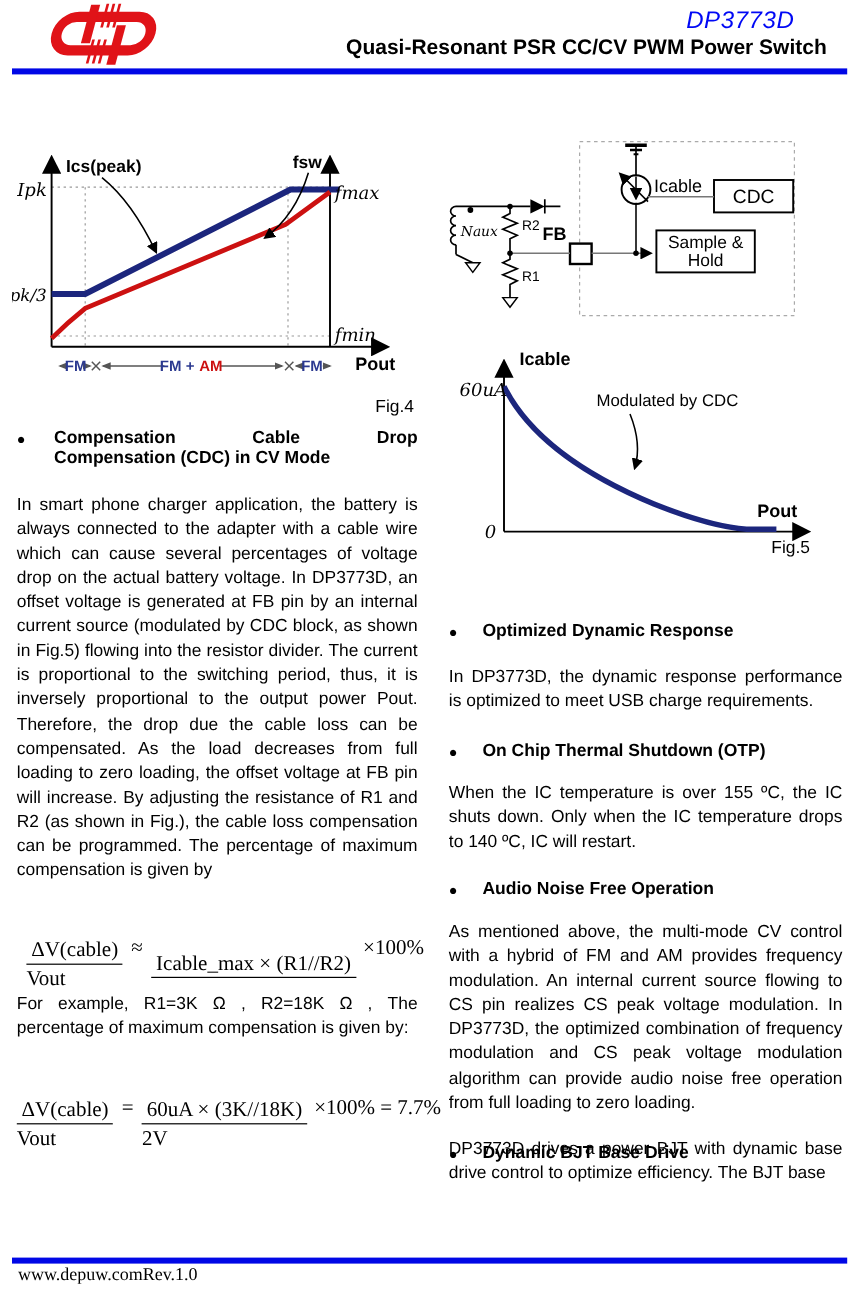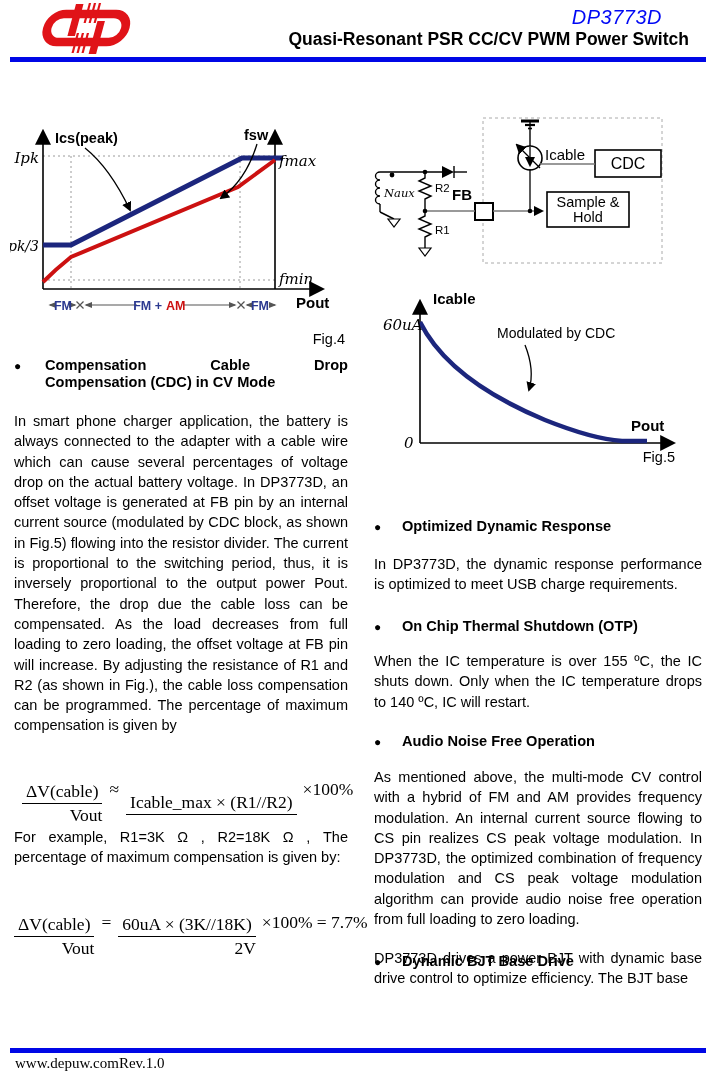--- a/index.html
+++ b/index.html
@@ -15,21 +15,21 @@
   .h-item{display:flex;font-weight:bold;font-size:14.6px;line-height:16.8px;}
   .h-item .bullet{flex:0 0 31px;font-size:12px;line-height:16px;padding-top:1px;}
   .h-item.r .bullet{flex:0 0 28px;}
   .h-text{flex:1;}
   .jline{text-align:justify;text-align-last:justify;}
   .caption{font-size:14.5px;text-align:right;}
   .formula{position:absolute;display:flex;align-items:center;gap:6px;
     font-family:"Liberation Serif", serif;font-size:17.5px;}
   .frac{display:inline-flex;flex-direction:column;margin-top:28px;}
   .fnum{border-bottom:1.5px solid #000;text-align:center;padding:0 4px 1px;}
-  .fden{text-align:right;padding-top:1px;}
+  .fden{text-align:left;padding-top:1px;}
   .fden sub{font-size:10.5px;}
   .frel{padding:0 1px;}
   .footer-row{position:absolute;left:15px;width:663px;top:1055px;display:flex;
     justify-content:flex-start;font-family:"Liberation Serif", serif;font-size:15px;}
   svg text{font-family:"Liberation Sans", sans-serif;}
   svg .hand{font-family:"DejaVu Serif", serif;font-style:italic;}
 </style>
 </head>
 <body>
 

